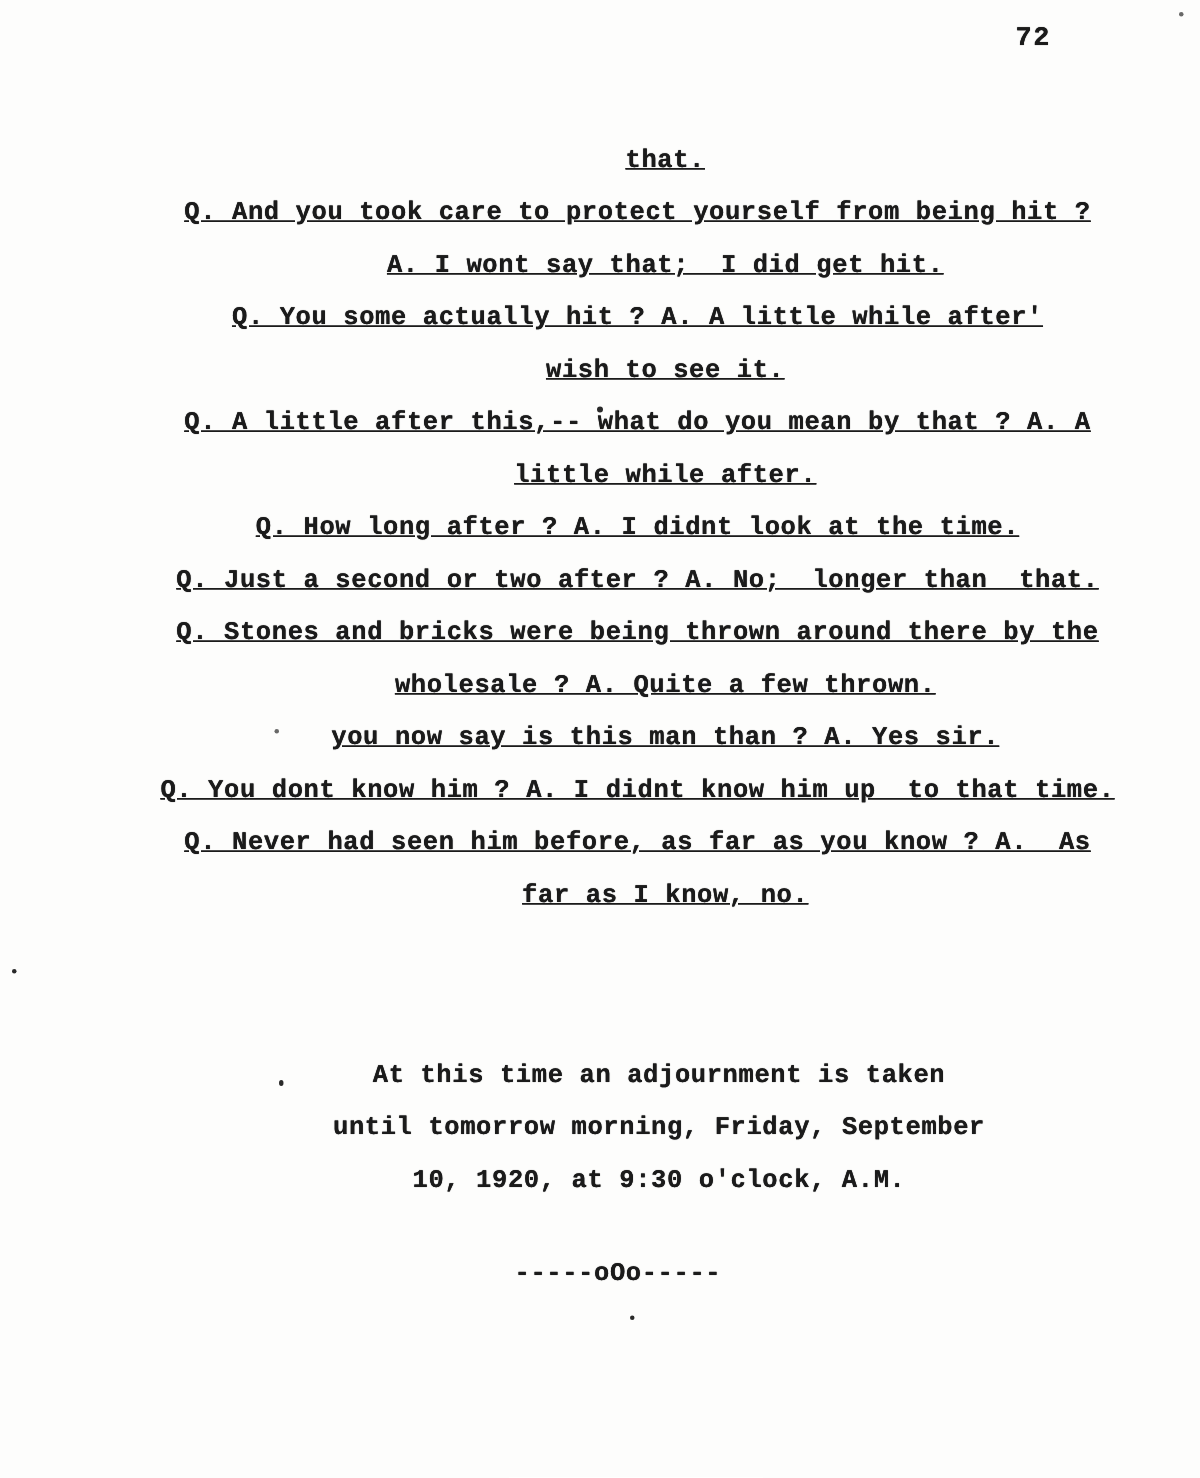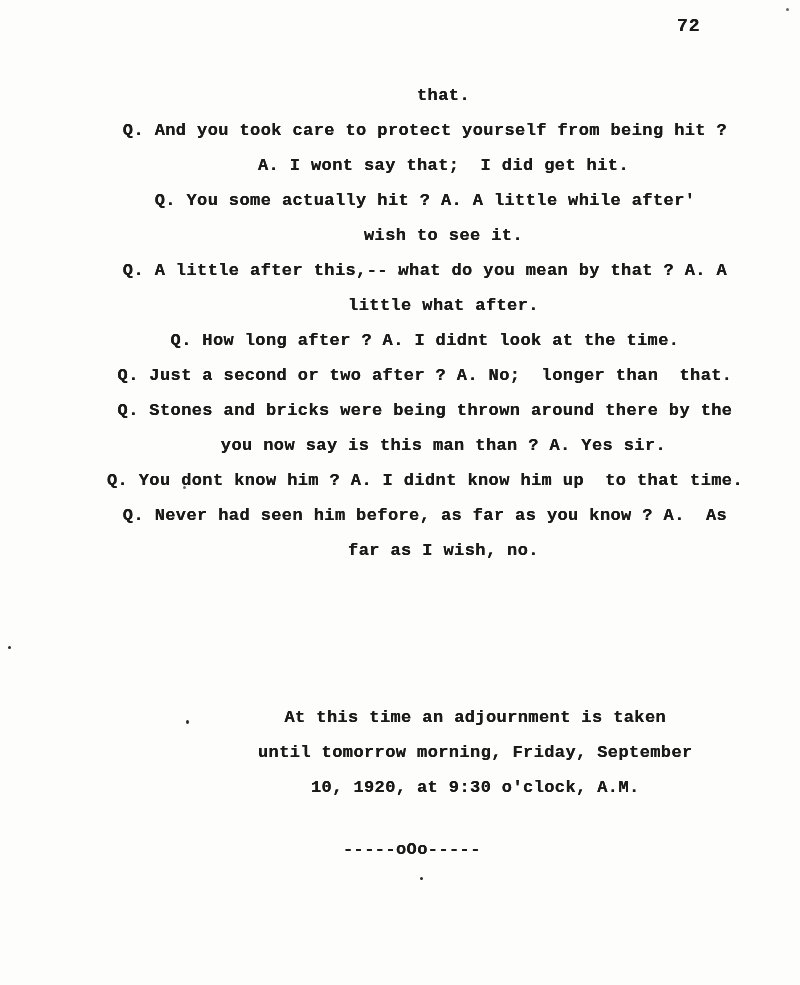--- a/index.html
+++ b/index.html
@@ -21,39 +21,39 @@
   .page-number {
     position: absolute;
     top: 16px;
     left: 677px;
     font-size: 18px;
     letter-spacing: 1px;
     text-shadow: 0 0 0.5px #000;
   }
   .transcript {
     position: absolute;
-    top: 78px;
+    top: 90px;
     left: 75px;
     width: 700px;
+    text-decoration: underline;
   }
   .line {
     font-size: 17px;
     line-height: 35px;
     letter-spacing: 0.4px;
     white-space: pre;
     text-shadow: 0 0 0.5px #000;
   }
   .line.cont {
     padding-left: 37px;
   }
   .closing {
     position: absolute;
     top: 700px;
     left: 222px;
-    margin-left: 36px;
   }
   .divider {
     position: absolute;
     top: 832px;
     left: 295px;
     font-size: 17px;
     line-height: 35px;
     letter-spacing: 0.4px;
     white-space: pre;
     text-shadow: 0 0 0.5px #000;
@@ -78,28 +78,29 @@
 
   <div class="page-number">72</div>
 
   <div class="transcript">
     <div class="line cont">that.</div>
     <div class="line">Q. And you took care to protect yourself from being hit ?</div>
     <div class="line cont">A. I wont say that;  I did get hit.</div>
     <div class="line">Q. You some actually hit ? A. A little while after'</div>
     <div class="line cont">wish to see it.</div>
     <div class="line">Q. A little after this,-- what do you mean by that ? A. A</div>
-    <div class="line cont">little what after.</div>
+    <div class="line cont">little while after.</div>
     <div class="line">Q. How long after ? A. I didnt look at the time.</div>
     <div class="line">Q. Just a second or two after ? A. No;  longer than  that.</div>
     <div class="line">Q. Stones and bricks were being thrown around there by the</div>
+    <div class="line cont">wholesale ? A. Quite a few thrown.</div>
     <div class="line cont">you now say is this man than ? A. Yes sir.</div>
     <div class="line">Q. You dont know him ? A. I didnt know him up  to that time.</div>
     <div class="line">Q. Never had seen him before, as far as you know ? A.  As</div>
-    <div class="line cont">far as I wish, no.</div>
+    <div class="line cont">far as I know, no.</div>
   </div>
 
   <div class="closing">
     <div class="line">At this time an adjournment is taken</div>
     <div class="line">until tomorrow morning, Friday, September</div>
     <div class="line">10, 1920, at 9:30 o'clock, A.M.</div>
   </div>
 
   <div class="divider">-----oOo-----</div>
 

